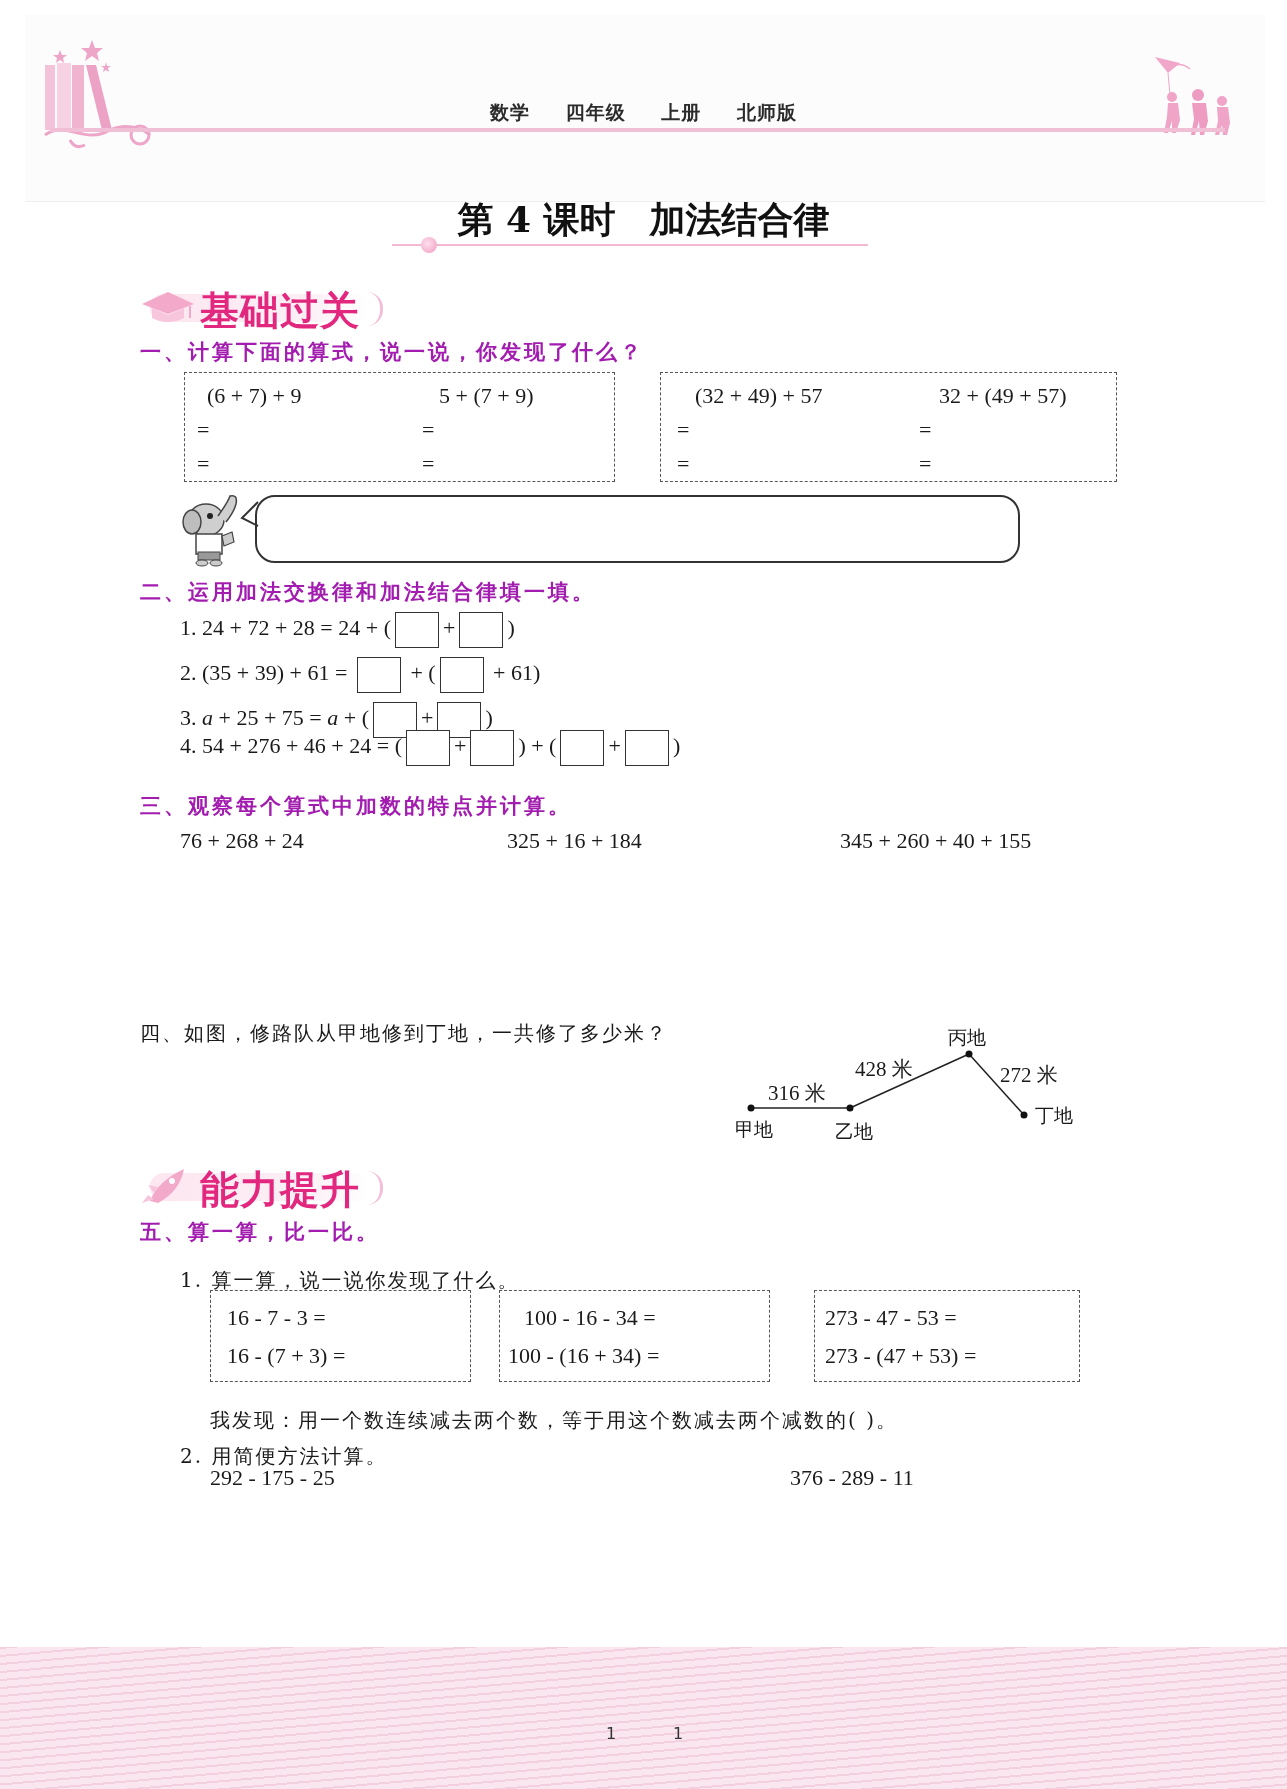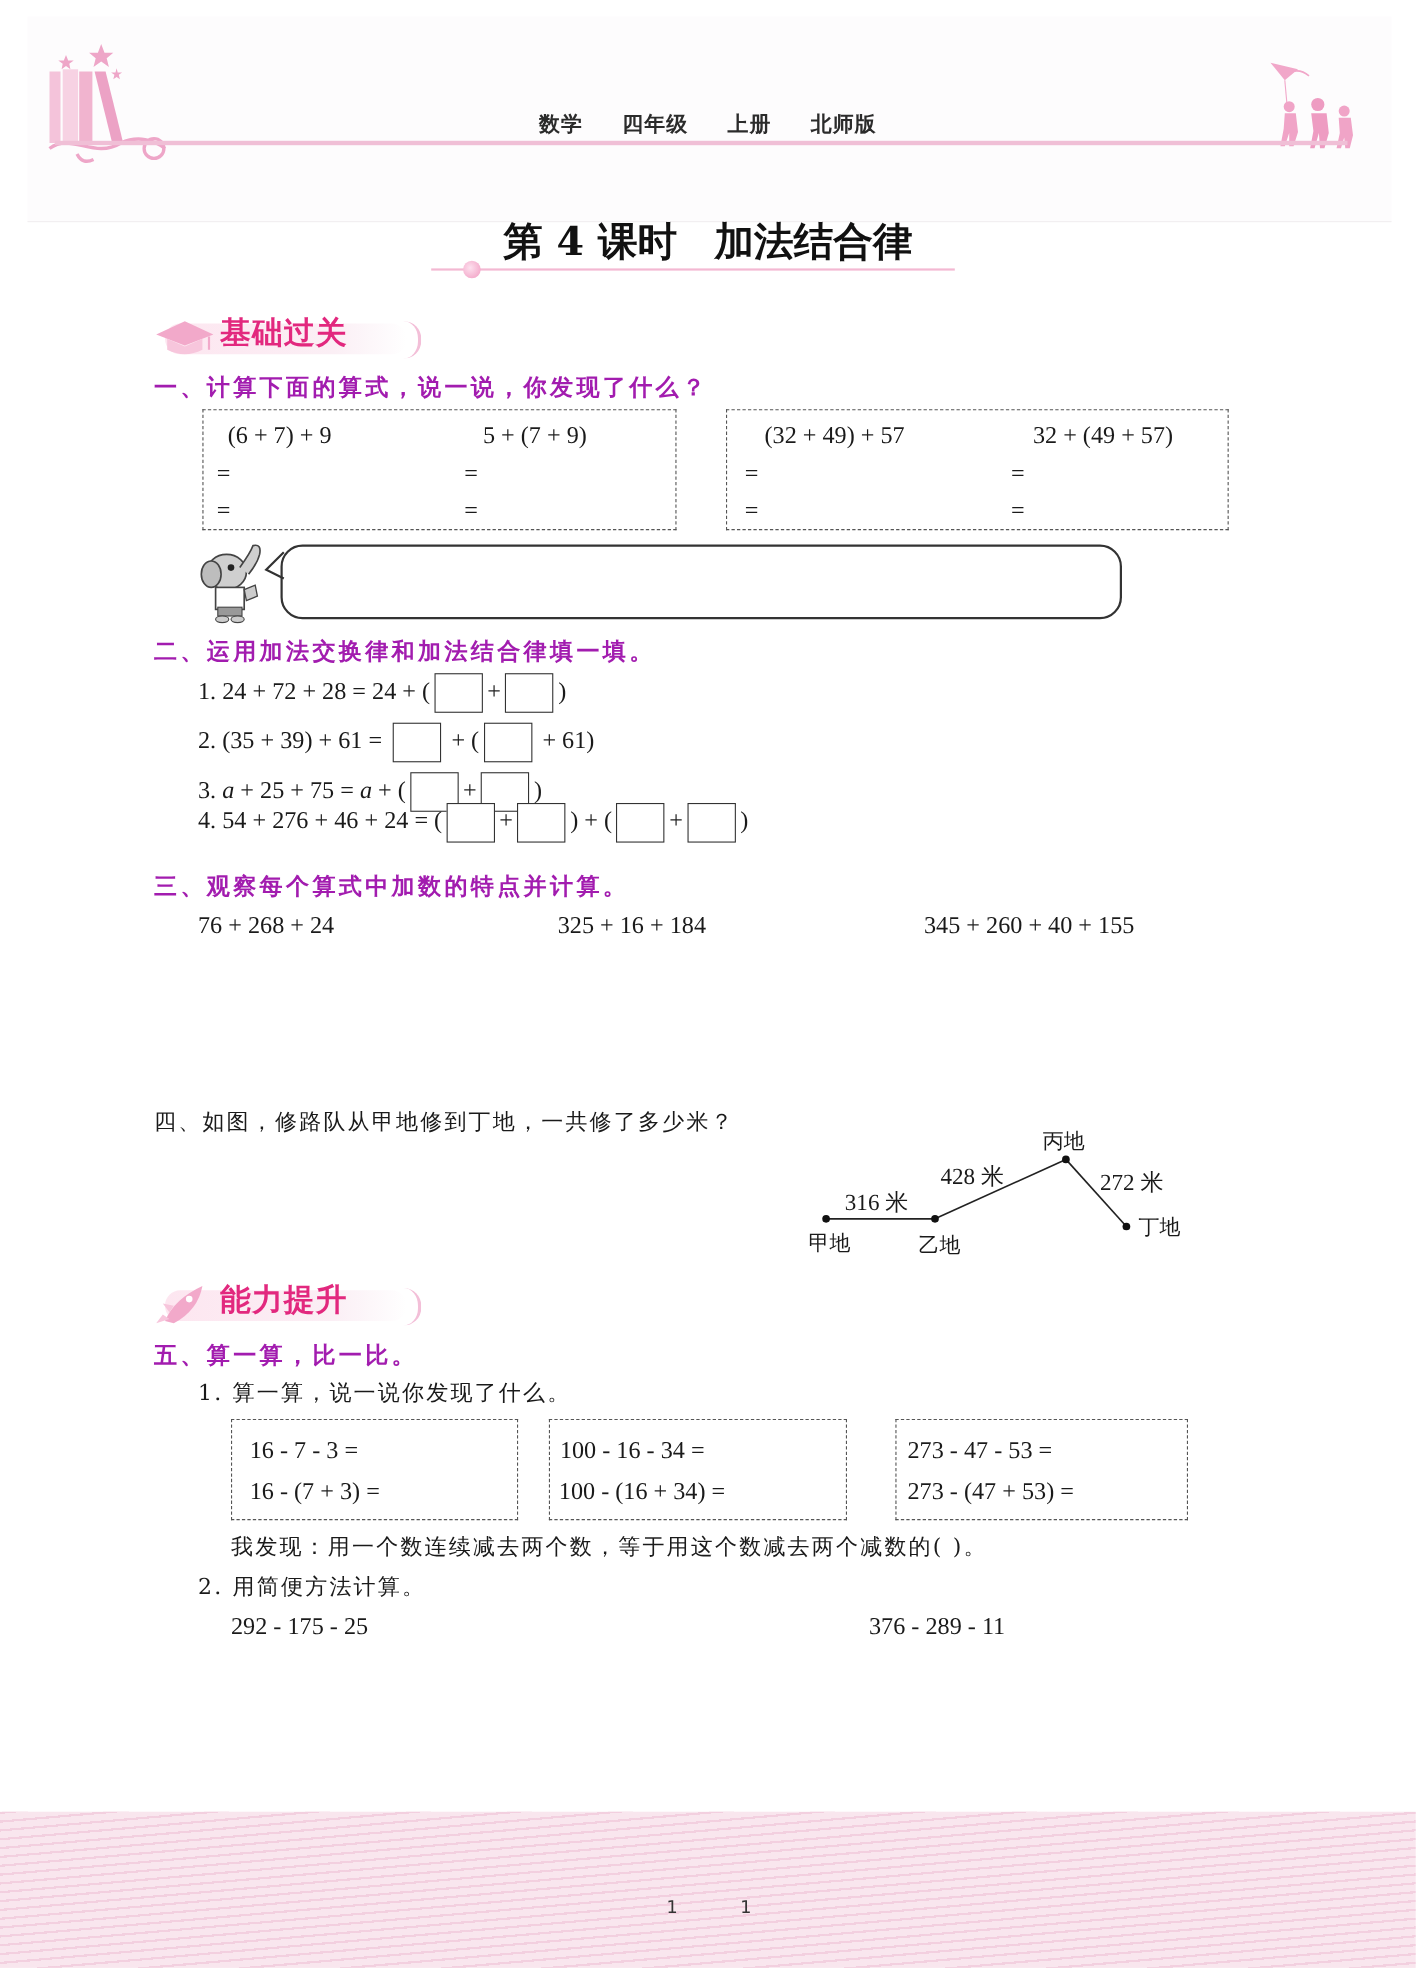--- a/index.html
+++ b/index.html
@@ -34,33 +34,33 @@
     background: radial-gradient(circle at 40% 40%, #fde0ee, #f19ac0); }
 
   .section-banner { height: 44px; }
   .banner-bg {
     position: absolute; left: 10px; top: 10px; width: 220px; height: 28px;
     background: linear-gradient(90deg, #fde6f0, #fbeff5 70%, rgba(255,255,255,0));
     border-radius: 14px;
   }
   .banner-label {
     position: absolute; left: 60px; top: 0px;
-    font-family: "DejaVu Sans", sans-serif; font-weight: bold; font-size: 28px; color: #e2287e;
+    font-family: "DejaVu Sans", sans-serif; font-weight: bold; font-size: 39px; color: #e2287e;
     letter-spacing: 1px;
   }
   .banner-icon { position: absolute; left: 0; top: 2px; width: 56px; height: 40px; }
   .banner-bracket { position: absolute; left: 226px; top: 8px; width: 14px; height: 34px;
     border-right: 3px solid #f3bfd8; border-radius: 0 16px 16px 0; }
 
   .q-head {
     font-family: "DejaVu Sans", sans-serif; font-weight: bold; font-size: 21px; color: #a21caf;
     letter-spacing: 3px; white-space: nowrap;
   }
   .q-plain {
-    font-family: "DejaVu Serif", serif; font-size: 20px; color: #1a1a1a; letter-spacing: 2px; white-space: nowrap;
+    font-family: "DejaVu Serif", serif; font-size: 20px; color: #1a1a1a; letter-spacing: 2px; white-space: nowrap; margin-top: 14px;
   }
   .math { font-family: "Liberation Serif", "DejaVu Serif", serif; font-size: 22px; white-space: nowrap; color: #1a1a1a; }
   .math i { font-style: italic; }
 
   .dashbox { border: 1.5px dashed #555; box-sizing: border-box; }
   .eq { font-family: "Liberation Serif", serif; font-size: 22px; }
 
   .bubble {
     left: 255px; top: 495px; width: 765px; height: 68px;
     border: 2px solid #333; border-radius: 20px; box-sizing: border-box;
@@ -231,21 +231,21 @@
 </div>
 
 <div class="abs q-head" style="left:140px; top:1218px;">五、算一算，比一比。</div>
 <div class="abs q-plain" style="left:180px; top:1253px;">1. 算一算，说一说你发现了什么。</div>
 
 <div class="abs dashbox" style="left:210px; top:1290px; width:261px; height:92px;">
   <div class="abs math" style="left:16px; top:14px;">16 - 7 - 3 =</div>
   <div class="abs math" style="left:16px; top:52px;">16 - (7 + 3) =</div>
 </div>
 <div class="abs dashbox" style="left:499px; top:1290px; width:271px; height:92px;">
-  <div class="abs math" style="left:9px; top:14px;">100 - 16 - 34 =</div>
+  <div class="abs math" style="left:24px; top:14px;">100 - 16 - 34 =</div>
   <div class="abs math" style="left:8px; top:52px;">100 - (16 + 34) =</div>
 </div>
 <div class="abs dashbox" style="left:814px; top:1290px; width:266px; height:92px;">
   <div class="abs math" style="left:10px; top:14px;">273 - 47 - 53 =</div>
   <div class="abs math" style="left:10px; top:52px;">273 - (47 + 53) =</div>
 </div>
 
 <div class="abs q-plain" style="left:210px; top:1393px;">我发现：用一个数连续减去两个数，等于用这个数减去两个减数的(        )。</div>
 <div class="abs q-plain" style="left:180px; top:1429px;">2. 用简便方法计算。</div>
 <div class="abs math" style="left:210px; top:1465px;">292 - 175 - 25</div>

